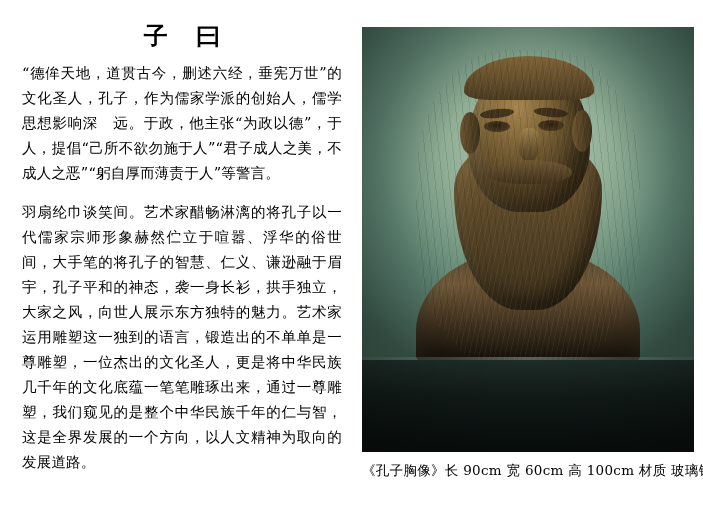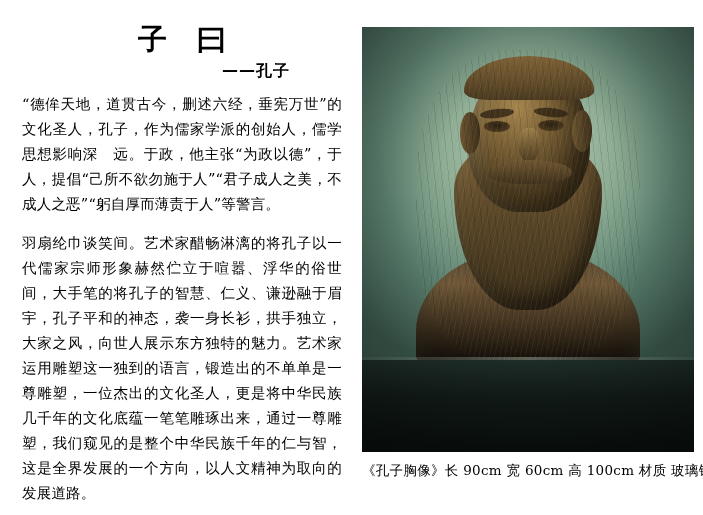--- a/index.html
+++ b/index.html
@@ -28,21 +28,21 @@
     height: 515px;
     box-sizing: border-box;
     padding: 18px 16px 10px 22px;
   }
   .title-block {
     text-align: center;
     margin-bottom: 2px;
   }
   .main-title {
     font-family: "DejaVu Serif", "Liberation Serif", serif;
-    font-size: 29px;
+    font-size: 24px;
     font-weight: bold;
     letter-spacing: 10px;
     color: #000000;
     line-height: 1.2;
     margin: 4px 0 0 0;
     padding-left: 10px;
   }
   .sub-title {
     font-family: "DejaVu Serif", "Liberation Serif", serif;
     font-size: 16px;
@@ -228,21 +228,20 @@
 </style>
 </head>
 <body>
 
 <div class="page">
 
   <div class="text-col">
 
     <div class="title-block">
       <div class="main-title">子 曰</div>
-      <div class="sub-title">——孔子</div>
     </div>
 
     <div class="body-text">
       <p class="para">“德侔天地，道贯古今，删述六经，垂宪万世”的文化圣人，孔子，作为儒家学派的创始人，儒学思想影响深　远。于政，他主张“为政以德”，于人，提倡“己所不欲勿施于人”“君子成人之美，不成人之恶”“躬自厚而薄责于人”等警言。</p>
       <p class="para">羽扇纶巾谈笑间。艺术家醋畅淋漓的将孔子以一代儒家宗师形象赫然伫立于喧嚣、浮华的俗世间，大手笔的将孔子的智慧、仁义、谦逊融于眉宇，孔子平和的神态，袭一身长衫，拱手独立，大家之风，向世人展示东方独特的魅力。艺术家运用雕塑这一独到的语言，锻造出的不单单是一尊雕塑，一位杰出的文化圣人，更是将中华民族几千年的文化底蕴一笔笔雕琢出来，通过一尊雕塑，我们窥见的是整个中华民族千年的仁与智，这是全界发展的一个方向，以人文精神为取向的发展道路。</p>
     </div>
 
   </div>
 
   <div class="image-col">

